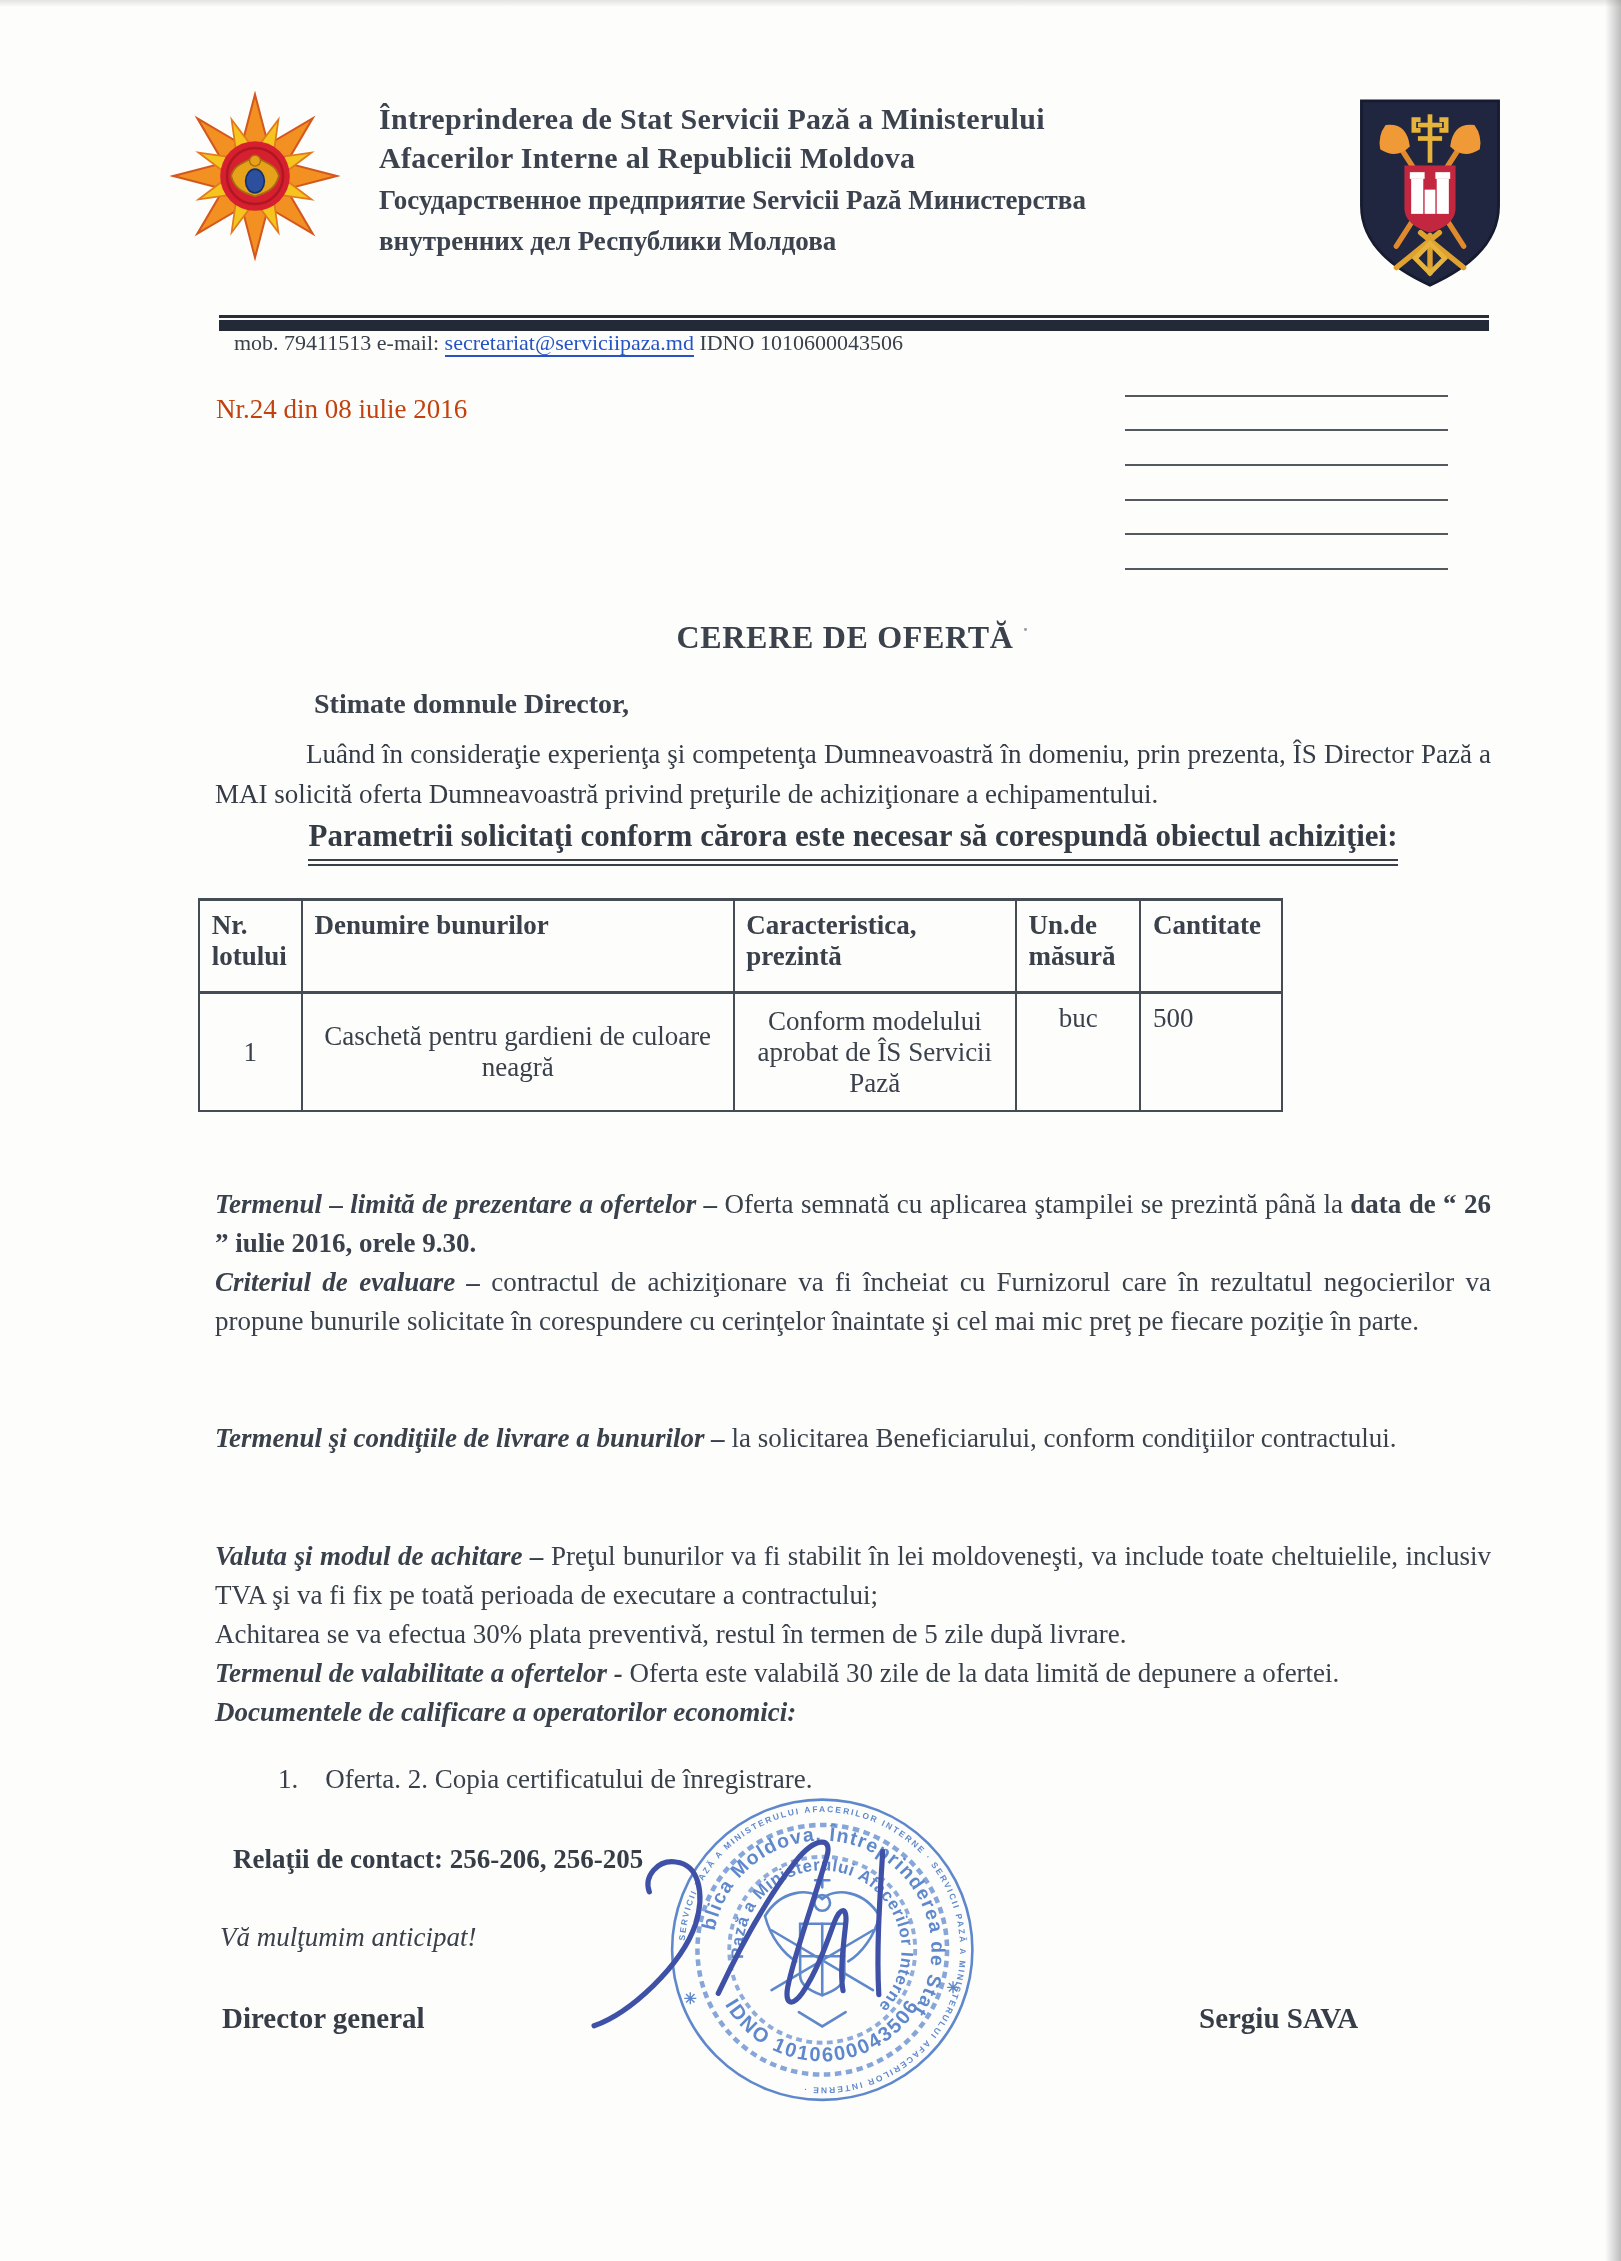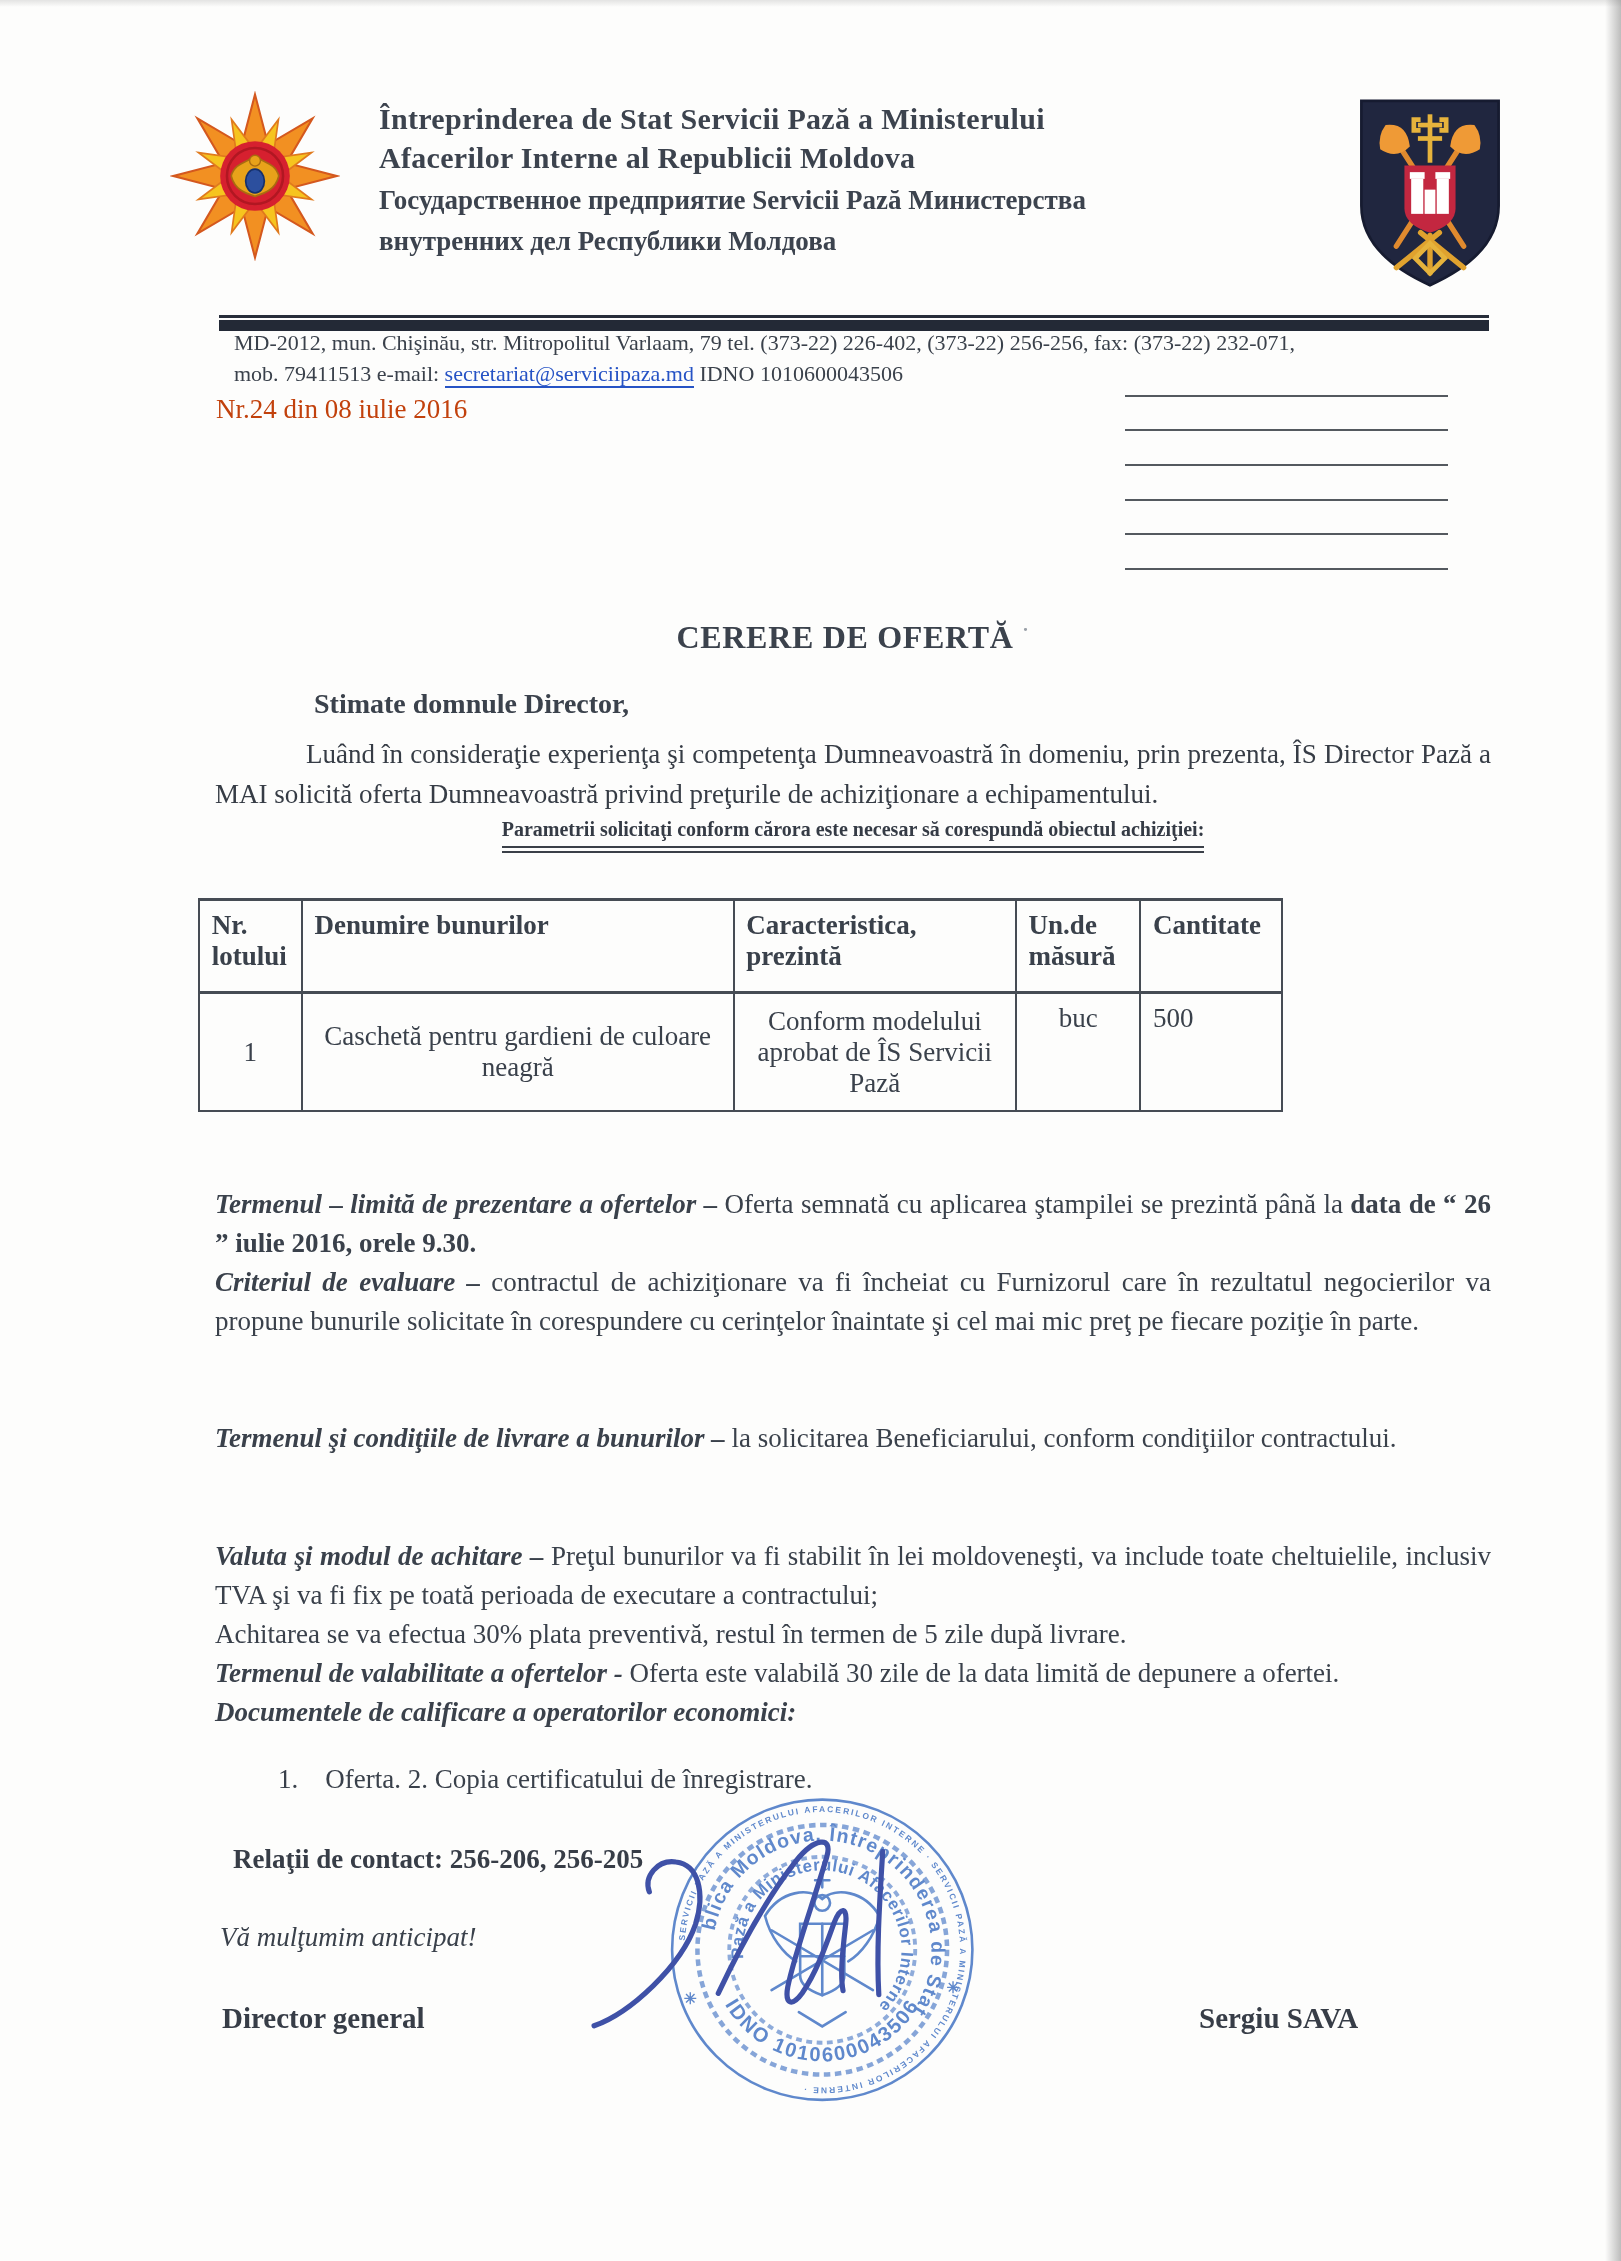--- a/index.html
+++ b/index.html
@@ -33,21 +33,21 @@
   .doc-title{position:absolute; left:215px; top:619px; width:1276px; text-align:center;
     font-size:32px; font-weight:bold; letter-spacing:0.7px; color:#3b424c;}
   .doc-title .mark{font-size:19.5px; color:#9aa0a8; vertical-align:super;}
 
   .salutation{position:absolute; left:314px; top:688px; font-size:28px; font-weight:bold; color:#3b424c;}
 
   .intro{position:absolute; left:215px; top:734px; width:1276px; font-size:27px; line-height:40px;
     text-align:justify; text-indent:91px;}
 
   .params-heading{position:absolute; left:215px; top:818px; width:1276px; text-align:center;}
-  .params-heading span{display:inline-block; font-size:20px; font-weight:bold; color:#353b45;
+  .params-heading span{display:inline-block; font-size:31px; font-weight:bold; color:#353b45;
     border-bottom:7.2px double #3a4048; padding-bottom:4.6px;}
 
   table.spec{position:absolute; left:198px; top:898px; width:1085px; border-collapse:collapse;
     font-size:27px; color:#3a414b;}
   table.spec th, table.spec td{border:2px solid #464c54; padding:9px 11.7px;}
   table.spec thead th{font-weight:bold; text-align:left; vertical-align:top; height:72px;
     border-top:3.3px solid #464c54; border-bottom:3.3px solid #464c54;}
   table.spec td{height:98px;}
   td.c-nr{text-align:center; vertical-align:middle;}
   td.c-den{text-align:center; vertical-align:middle;}
@@ -125,21 +125,20 @@
     </g>
     <path d="M55,110 L66,121 L55,132 L44,121 Z" fill="none" stroke="#e6b33c" stroke-width="3.5"></path>
   </svg>
 
   <div class="sep-bar">
     <div class="thin"></div>
       <div class="thick"></div>
   </div>
 
   <div class="contact">
-    <div>MD-2012, mun. Chişinău, str. Mitropolitul Varlaam, 79  tel. (373-22) 226-402, (373-22) 256-256, fax: (373-22) 232-071,</div>
     <div>
       <span>mob. 79411513 e-mail: </span><a href="#">secretariat@serviciipaza.md</a><span> IDNO 1010600043506</span>
     </div>
   </div>
 
   <div class="nr-line">Nr.24 din 08 iulie  2016</div>
 
   <div class="blank-line" style="top:395px"></div>
   <div class="blank-line" style="top:429px"></div>
   <div class="blank-line" style="top:464px"></div>

